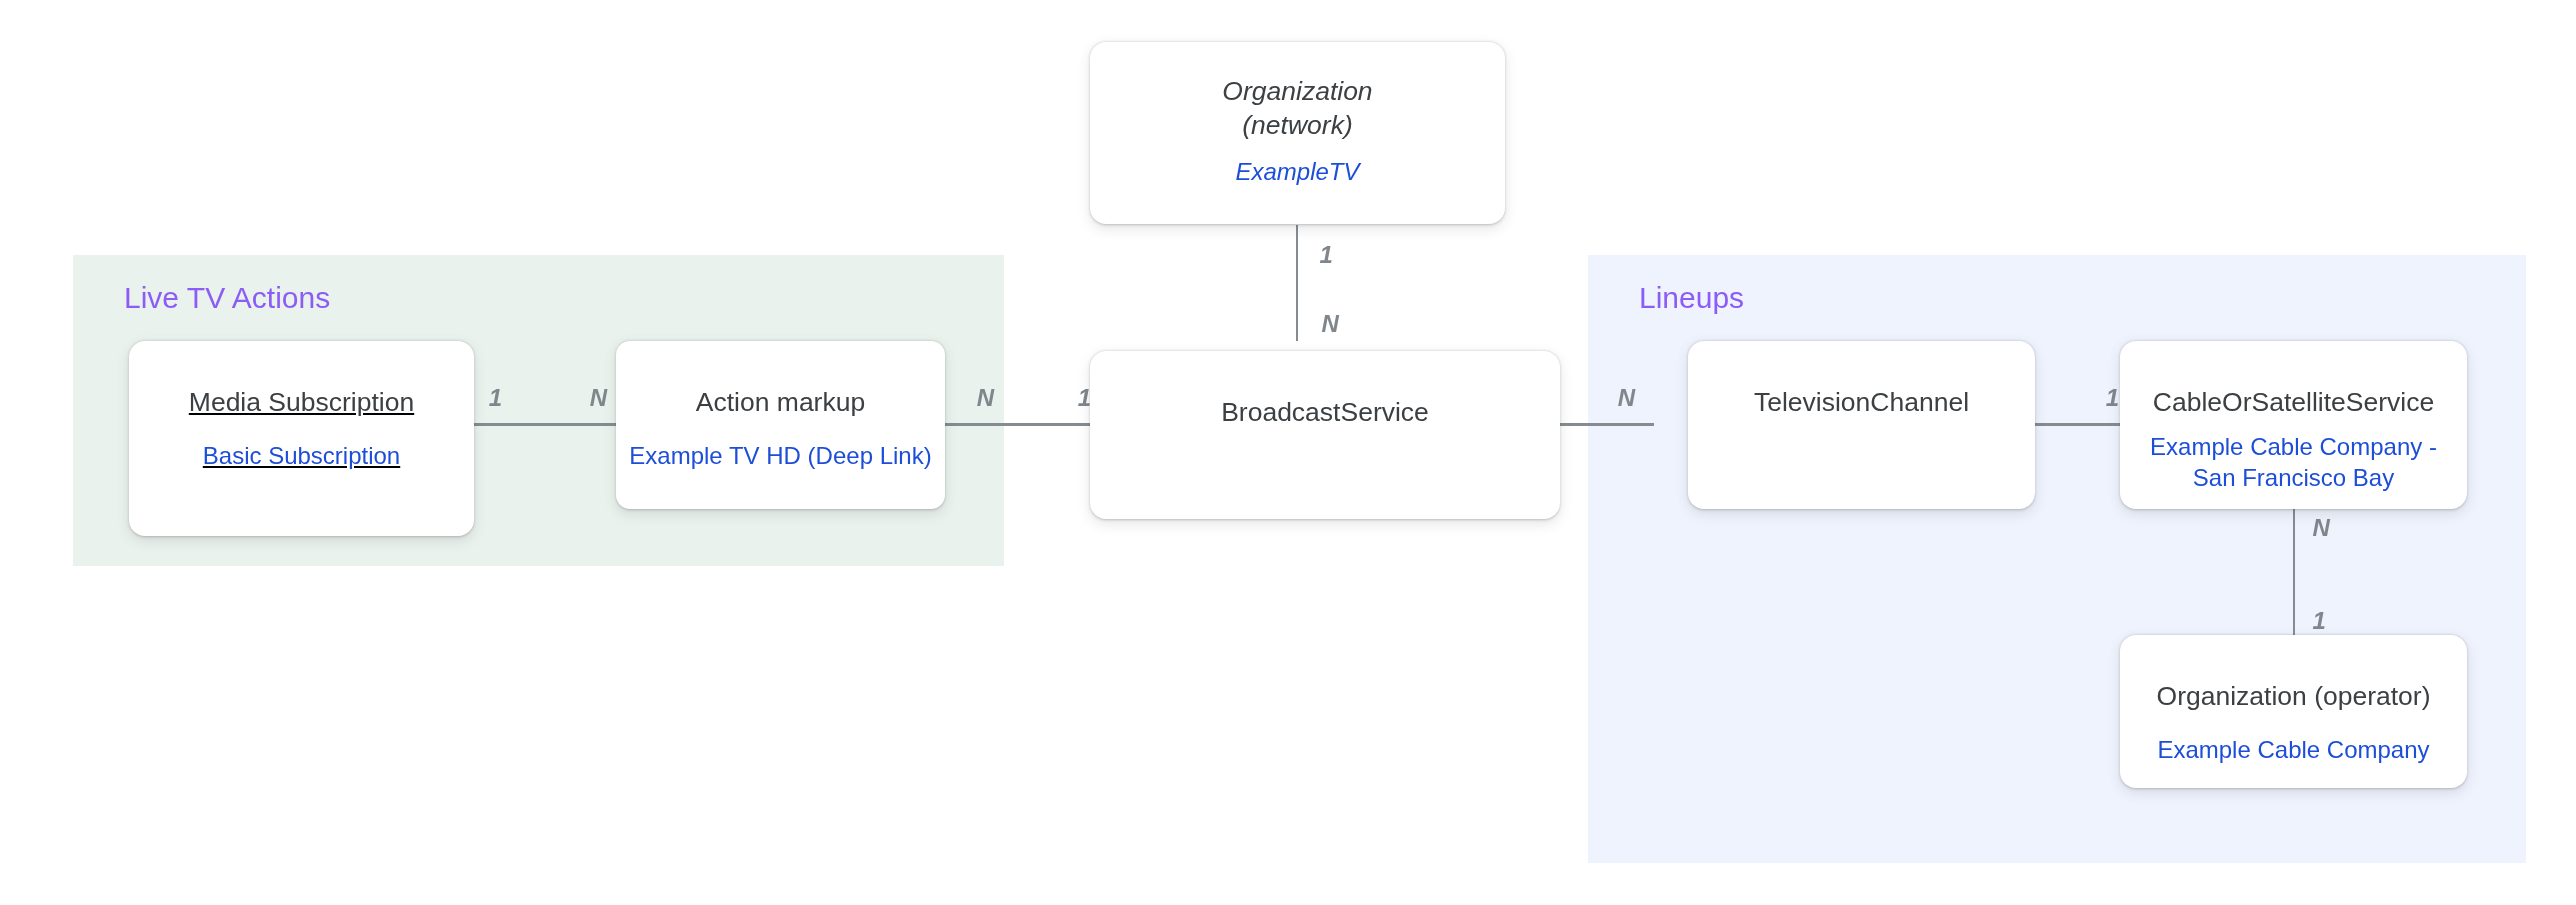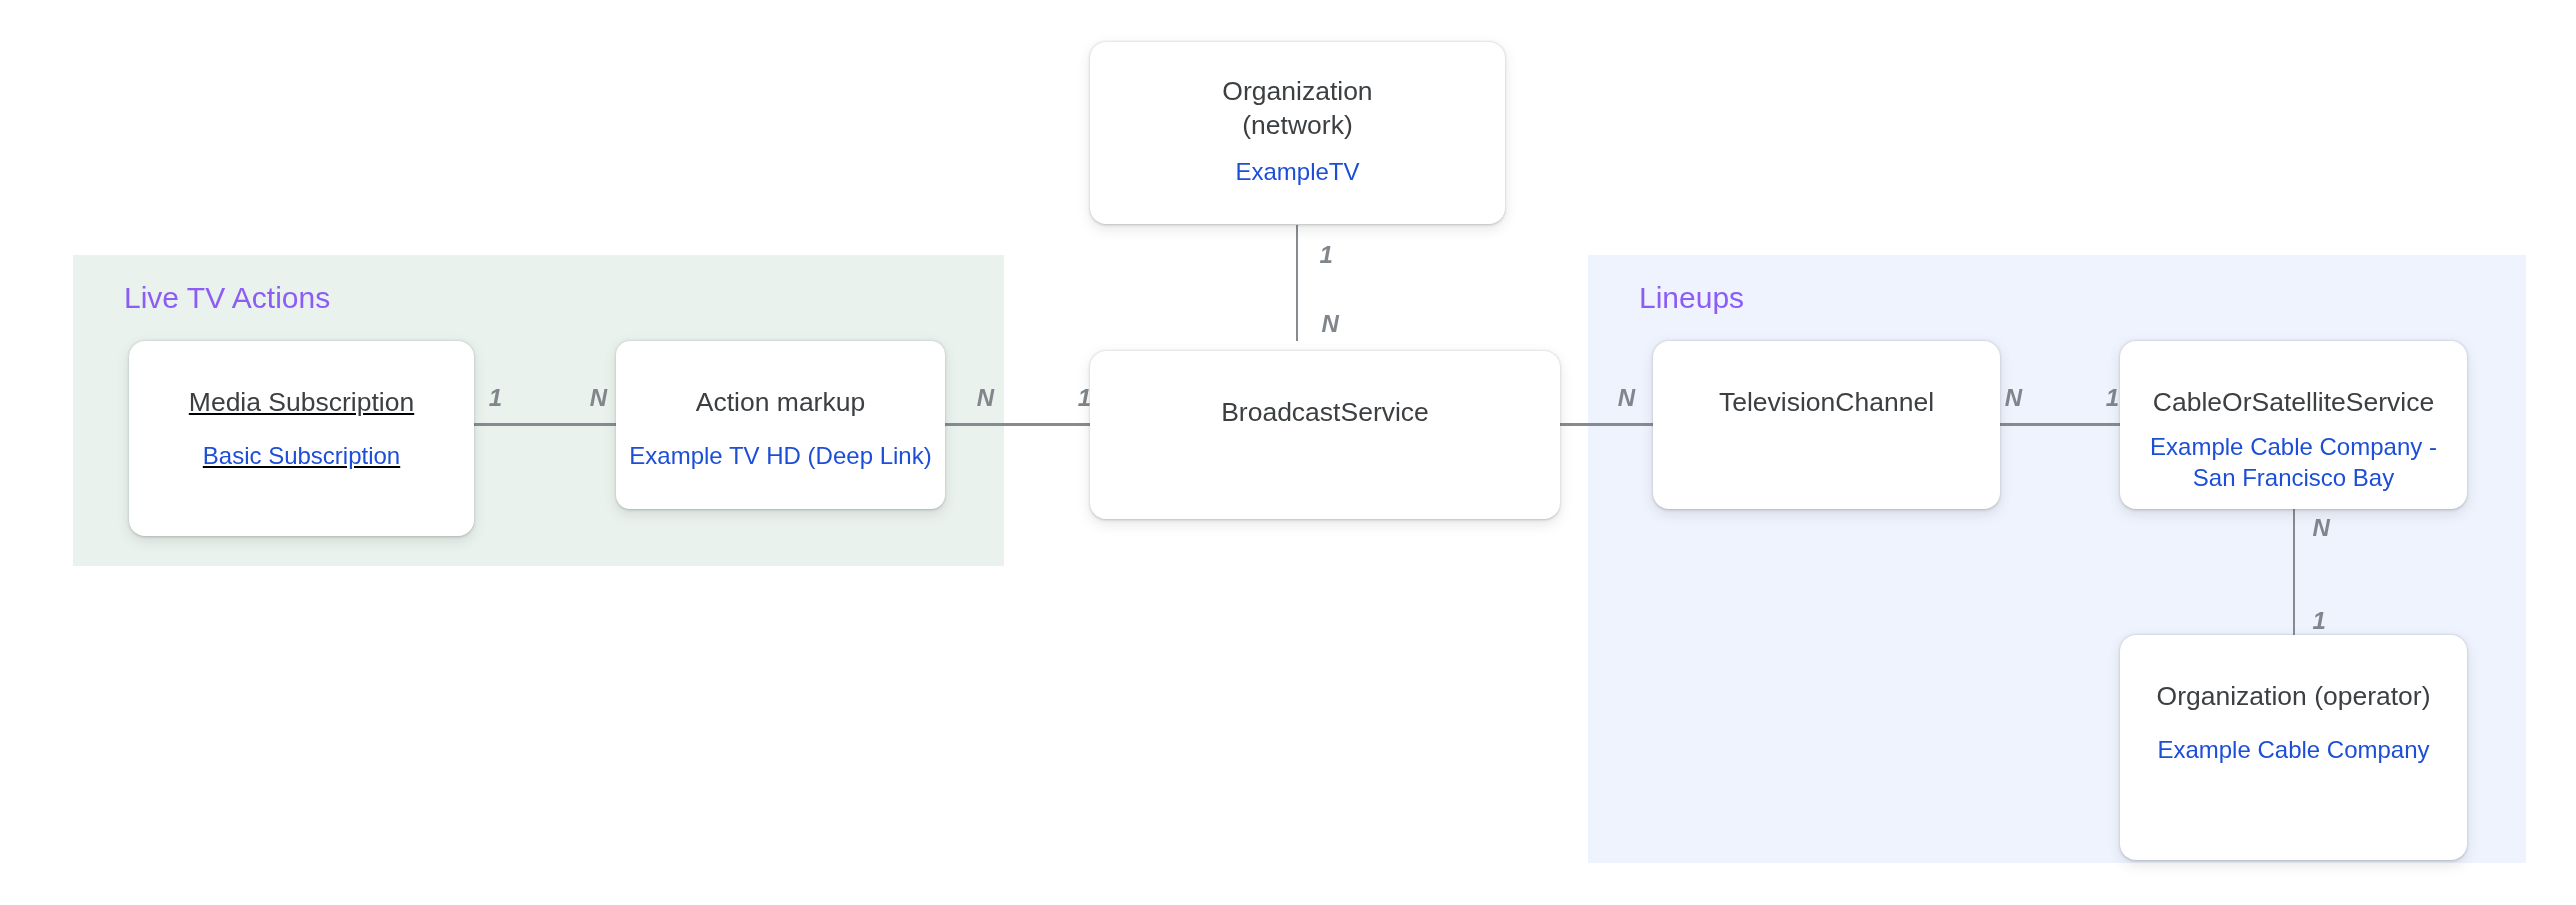--- a/index.html
+++ b/index.html
@@ -89,30 +89,30 @@
     line-height: 34px;
     color: #3c4043;
     margin: 0 auto;
   }
   .node-subtitle {
     font-size: 24px;
     line-height: 31px;
     color: #1d4ed8;
     margin: 21px auto 0 auto;
   }
-  #node-org-network       { left: 1090px; top: 42px;  width: 415px; height: 182px; padding-top: 32px; }
+  #node-org-network       { left: 1090px; top: 42px;  width: 415px; height: 182px; padding-top: 32px; font-style: italic; }
   #node-org-network .node-title { max-width: 230px; }
   #node-org-network .node-subtitle { margin-top: 14px; }
   #node-media-subscription { left: 129px;  top: 341px; width: 345px; height: 195px; text-decoration: underline; }
   #node-action-markup      { left: 616px;  top: 341px; width: 329px; height: 168px; border-radius: 14px; }
   #node-broadcast-service  { left: 1090px; top: 351px; width: 470px; height: 168px; }
-  #node-television-channel { left: 1653px; top: 341px; width: 347px; height: 168px; }
+  #node-television-channel { left: 1688px; top: 341px; width: 347px; height: 168px; }
   #node-cable-service      { left: 2120px; top: 341px; width: 347px; height: 168px; }
   #node-cable-service .node-subtitle { margin-top: 12.4px; max-width: 310px; }
-  #node-org-operator       { left: 2120px; top: 635px; width: 347px; height: 225px; }
+  #node-org-operator       { left: 2120px; top: 635px; width: 347px; height: 153px; }
 </style>
 </head>
 <body>
 
 <div class="canvas">
 
   <div class="region" id="region-live-tv-actions">
     <div class="region-heading">Live TV Actions</div>
   </div>
   <div class="region" id="region-lineups">

